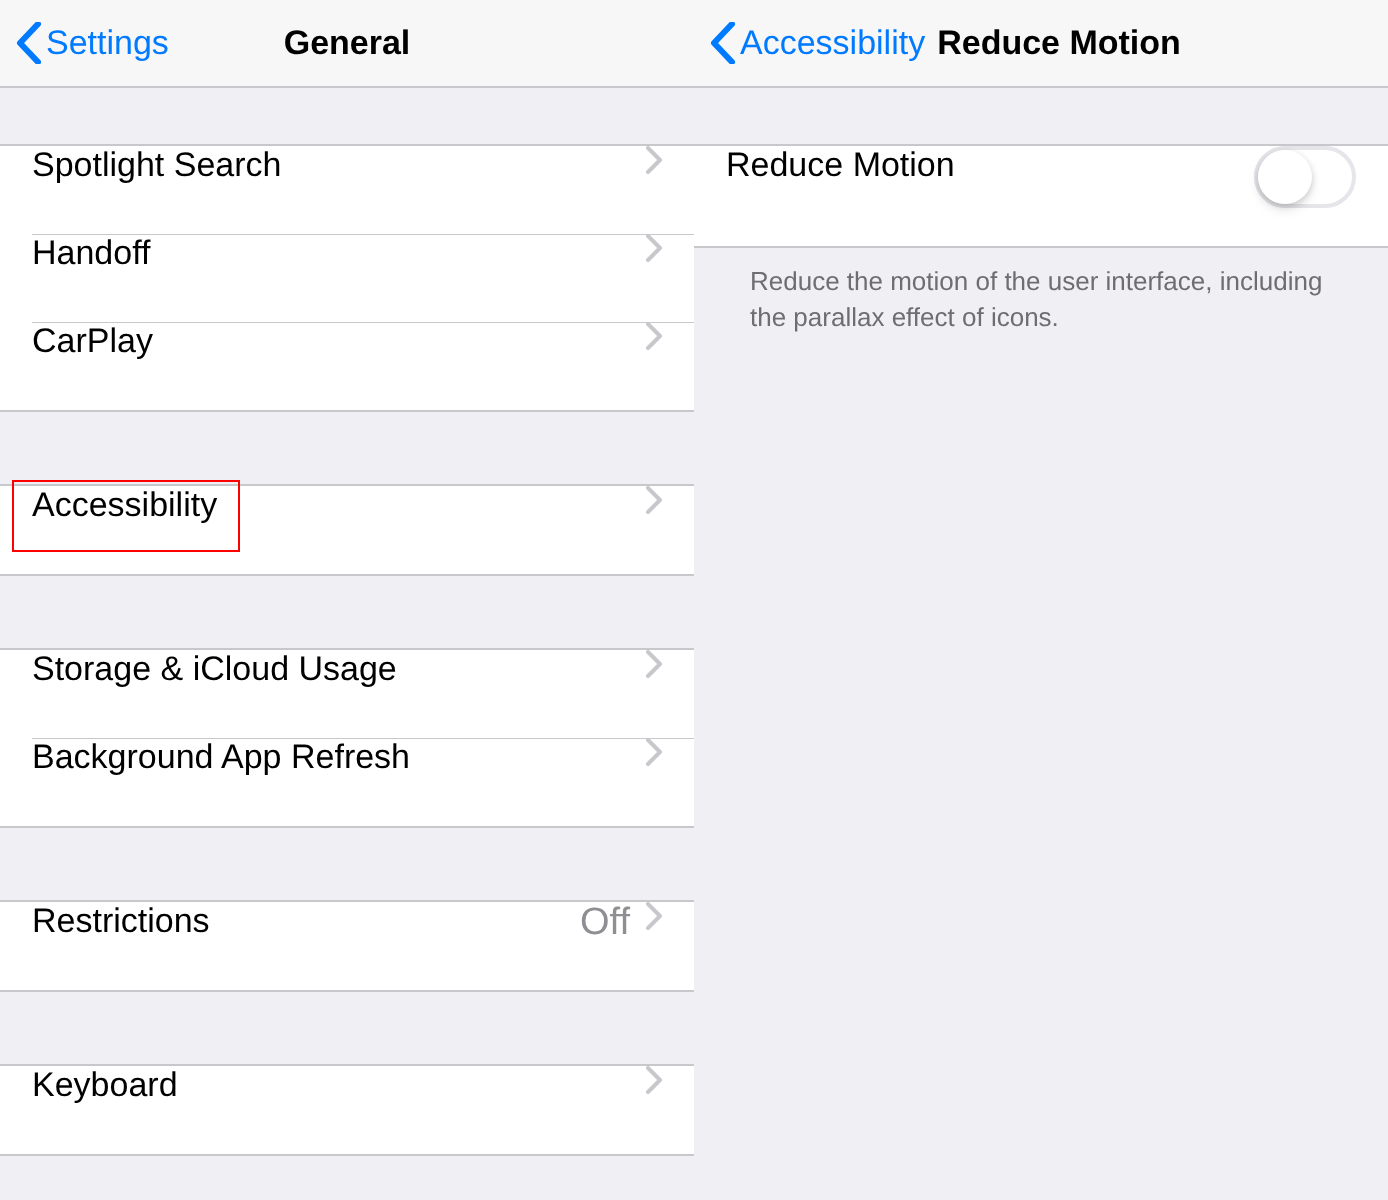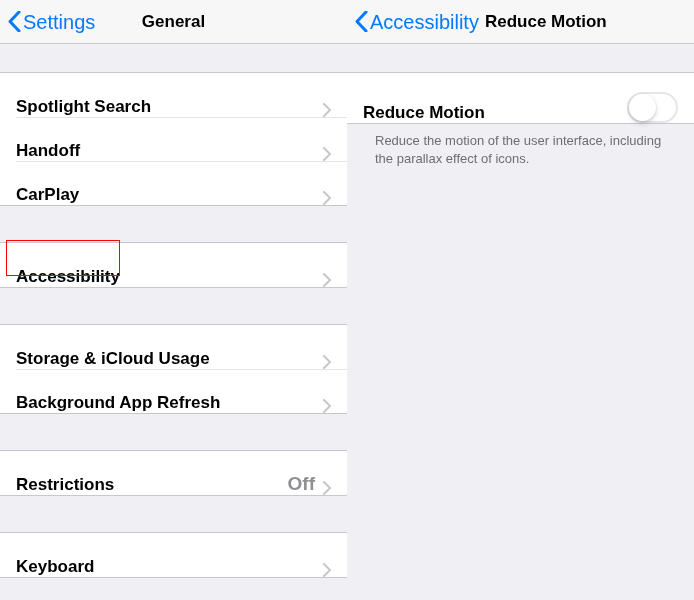--- a/index.html
+++ b/index.html
@@ -28,21 +28,21 @@
       border-bottom: 1px solid #c8c8cc;
       display: flex;
       align-items: center;
       position: relative;
       padding: 0 8px;
     }
     .nav-back {
       display: flex;
       align-items: center;
       color: #007aff;
-      font-size: 20px;
+      font-size: 17px;
       cursor: pointer;
       line-height: 1;
     }
     .nav-back svg {
       margin-right: 2px;
     }
     .nav-title {
       position: absolute;
       left: 0;
       right: 0;
@@ -60,28 +60,27 @@
     }
     .group {
       background: #fff;
       border-top: 1px solid #c8c8cc;
       border-bottom: 1px solid #c8c8cc;
     }
     .gap-28 { height: 28px; }
     .gap-36 { height: 36px; }
     .row {
       display: flex;
-      align-items: flex-end;
+      align-items: flex-start;
       height: 44px;
       padding: 0 16px 0 16px;
       font-size: 17px;
       color: #000;
       position: relative;
       cursor: pointer;
-      font-weight: bold;
     }
     .row + .row::before {
       content: "";
       position: absolute;
       top: 0;
       left: 16px;
       right: 0;
       height: 1px;
       background: #c8c8cc;
       transform: scaleY(0.5);

